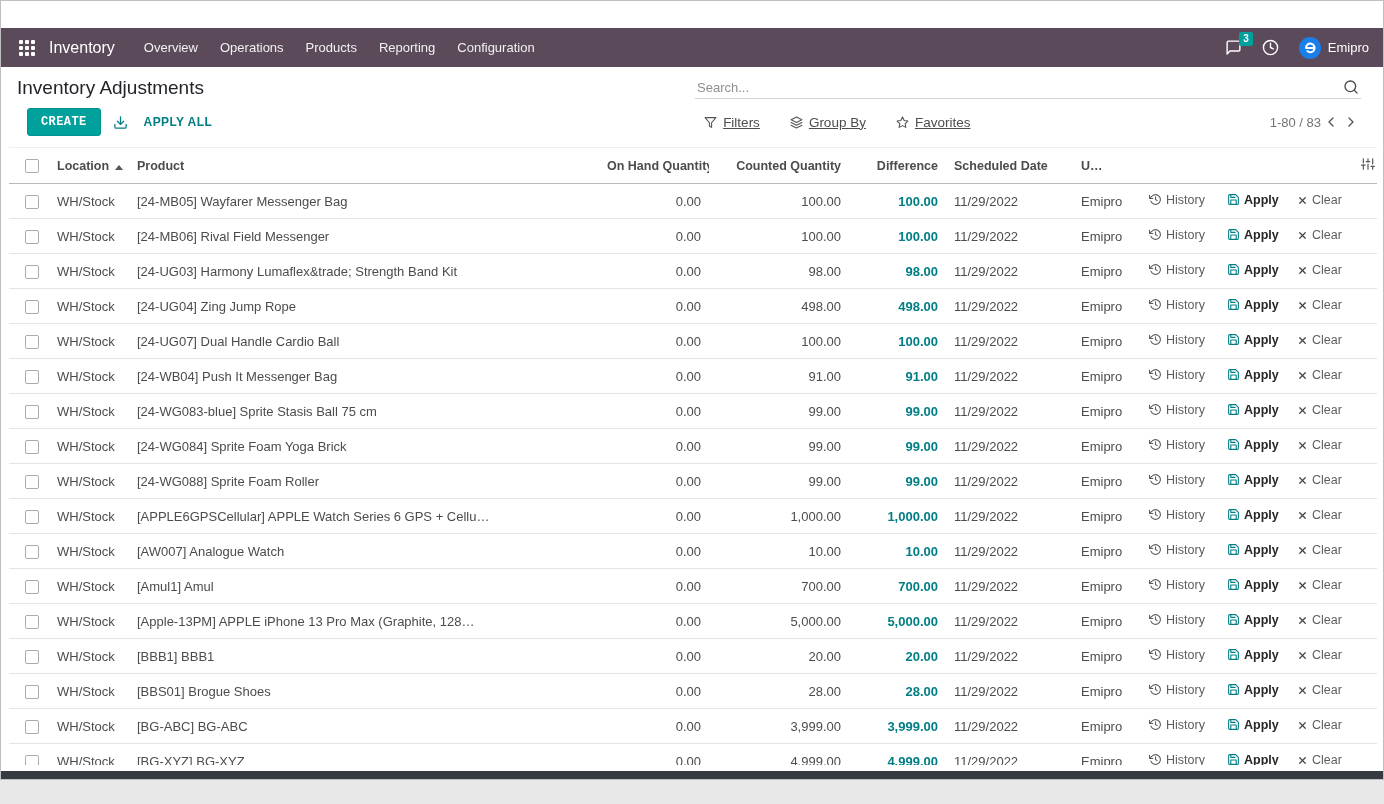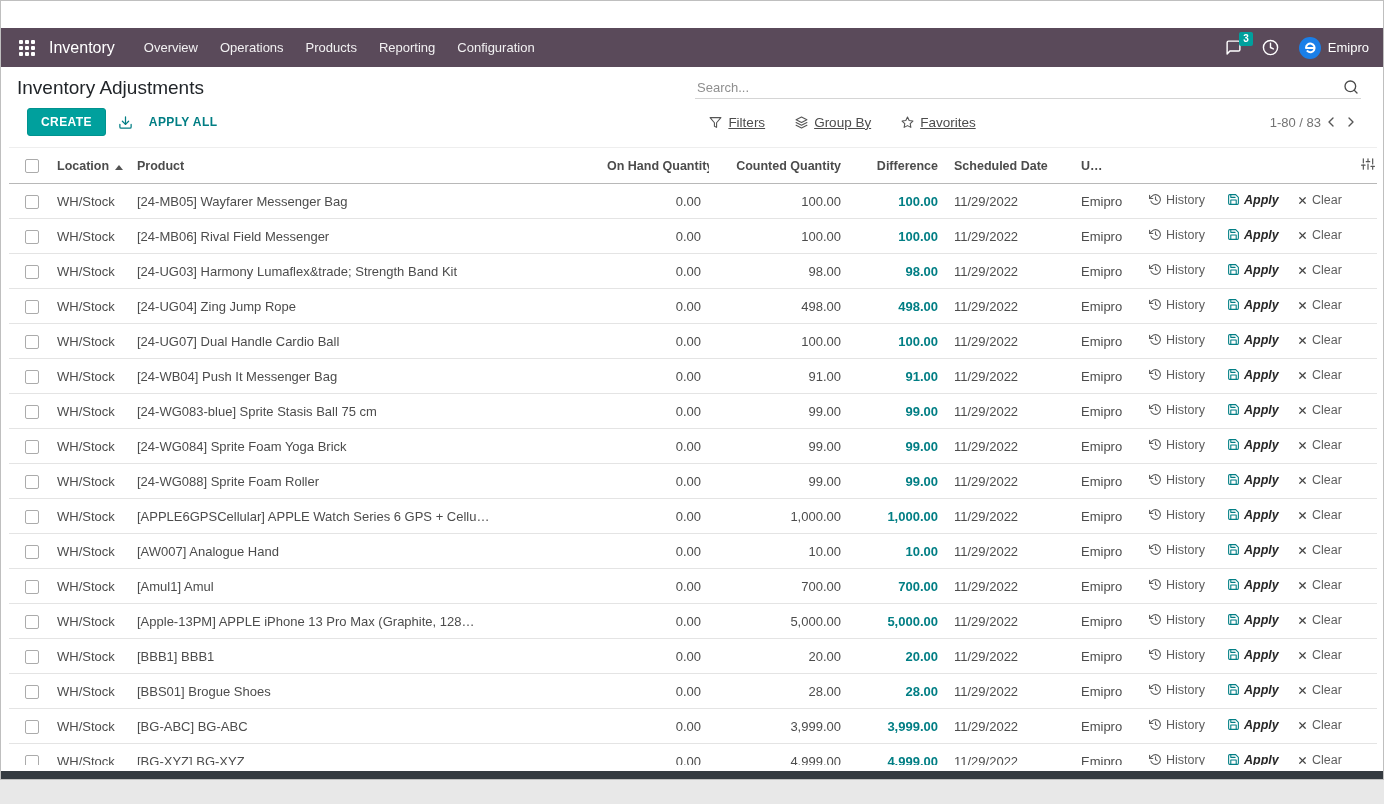--- a/index.html
+++ b/index.html
@@ -26,21 +26,21 @@
   .cp-row1 { display:flex; align-items:center; padding:9px 22px 2px 16px; flex:none; }
   .page-title { font-size:19px; font-weight:400; color:#212529; }
   .search-box { margin-left:auto; width:666px; display:flex; align-items:center;
                 border-bottom:1px solid #d5d5d5; padding:3px 2px; }
   .search-box input { flex:1; border:0; outline:0; font-size:13px; color:#333; background:transparent; }
   .search-box input::placeholder { color:#8f8f8f; }
 
   .cp-row2 { display:flex; align-items:center; padding:7px 22px 9px 26px; flex:none; }
   .btn-create { background:#00A09D; color:#fff; font-size:12px; font-weight:700; letter-spacing:.4px;
                 padding:6px 13px; border:1px solid #00938f; border-radius:3px; cursor:pointer;
-                font-family:Liberation Sans, sans-serif; }
+                font-family:Liberation Mono, monospace; }
   .btn-icon { margin-left:12px; background:none; border:0; cursor:pointer; display:flex; align-items:center; }
   .btn-apply-all { margin-left:16px; color:#017E84; font-weight:700; font-size:12px; letter-spacing:.4px;
                    background:none; border:0; cursor:pointer; font-family:inherit; }
   .view-ctrls { margin-left:492px; display:flex; align-items:center; gap:30px; }
   .view-ctrl { display:flex; align-items:center; gap:6px; font-size:13.5px; color:#4c4c4c; cursor:pointer; white-space:nowrap;text-decoration:underline; }
   .pager { margin-left:auto; display:flex; align-items:center; font-size:13px; color:#737373;text-align:right; }
   .pager-btn { cursor:pointer; display:flex; align-items:center; padding:2px; }
 
   
   .content { flex:1; padding:2px 8px 0 8px; overflow:hidden; display:flex; flex-direction:column; }
@@ -51,21 +51,21 @@
   th.num, td.num { text-align:right; }
   tbody td { height:35px; font-size:13px; color:#4c4c4c; border-bottom:1px solid #e4e4e4;
              padding:0 8px; white-space:nowrap; overflow:hidden; text-overflow:ellipsis; }
   td.diff { color:#017E84; font-weight:700; }
   .cb-cell { padding-left:16px !important; width:40px; }
   input[type="checkbox"] { appearance:none; -webkit-appearance:none; width:14px; height:14px;
              border:1px solid #ababab; border-radius:2px; background:#fff; cursor:pointer; vertical-align:middle; }
   .caret-up { display:inline-block; width:0; height:0; border-left:4px solid transparent;
               border-right:4px solid transparent; border-bottom:5px solid #555; margin-left:6px; }
   .action { cursor:pointer; display:inline-flex; align-items:center; gap:4px; color:#5e5e5e; font-size:12.5px; }
-  .action.apply { color:#262626; font-weight:600;font-style:italic; }
+  .action.apply { color:#262626; font-weight:600; }
   .gear-th { text-align:right !important; padding-right:6px !important; }
   .bottom-bar { flex:none; height:8px; margin-top:6px; background:#343a40; }
 </style>
 </head>
 <body>
 
 <div class="frame">
   <div class="top-strip"></div>
 
   <nav class="navbar">
@@ -652,21 +652,21 @@
       </span>
     </td>
     <td></td>
   </tr>
 
   <tr>
     <td class="cb-cell">
       <input type="checkbox" style="">
     </td>
     <td>WH/Stock</td>
-    <td>[AW007] Analogue Hand</td>
+    <td>[AW007] Analogue Watch</td>
     <td class="num">0.00</td>
     <td class="num">10.00</td>
     <td class="num diff">10.00</td>
     <td>11/29/2022</td>
     <td>Emipro</td>
     <td>
       <span class="action">
         <svg width="13" height="13" viewBox="0 0 24 24" fill="none" stroke="#5e5e5e" stroke-width="2" stroke-linecap="round" stroke-linejoin="round">
           <polyline points="1 4 1 10 7 10"></polyline>
                   <path d="M3.51 15a9 9 0 1 0 2.13-9.36L1 10"></path>

